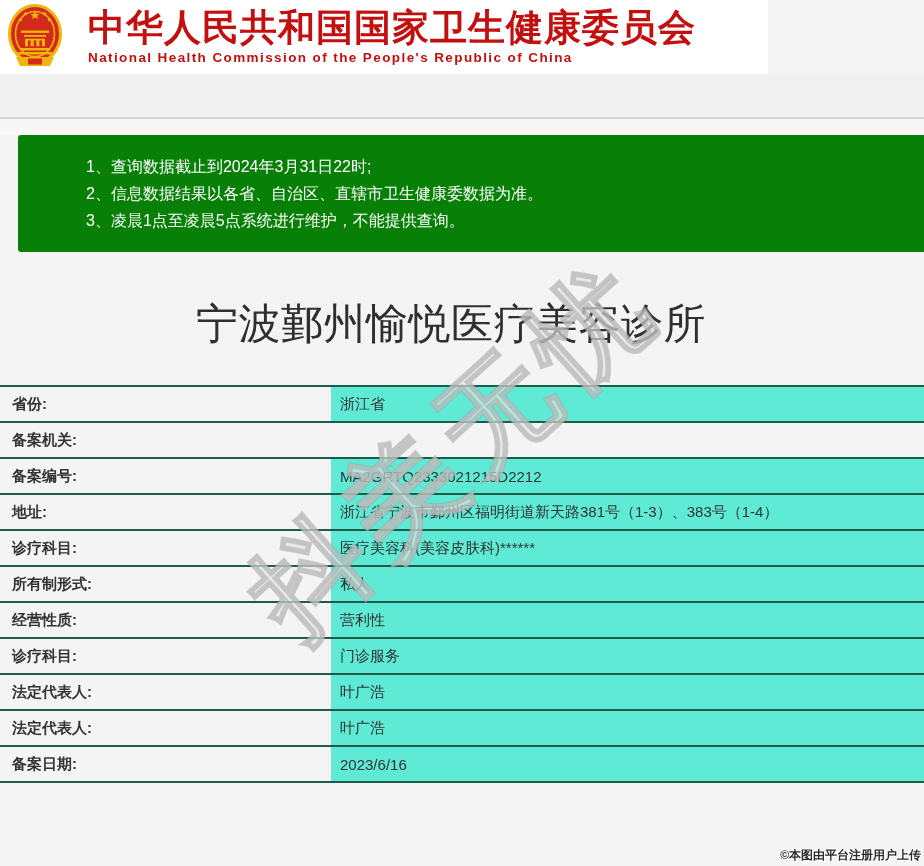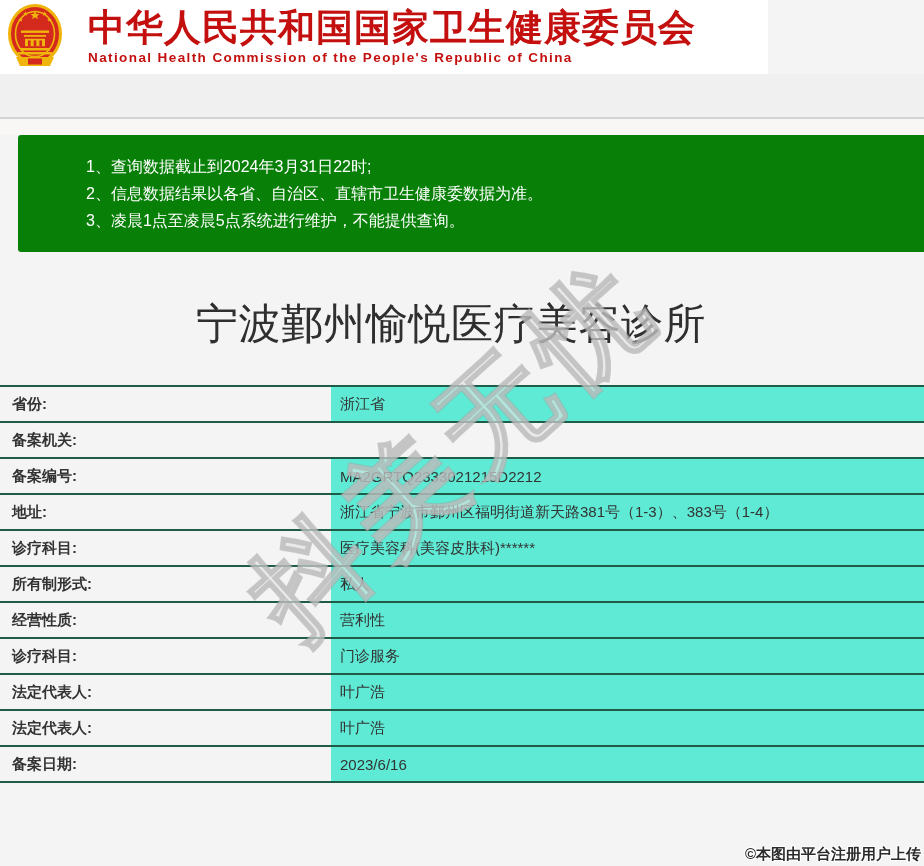--- a/index.html
+++ b/index.html
@@ -82,21 +82,21 @@
     white-space:nowrap;
     color:rgba(255,255,255,0.45);
     -webkit-text-stroke:2px rgba(165,165,165,0.55);
     text-shadow:0 0 1px rgba(160,160,160,0.35);
     pointer-events:none;z-index:5;
   }
 
   
   .copyright{
     position:absolute;right:3px;bottom:2px;z-index:6;
-    font-size:15px;font-weight:bold;color:#2b2b2b;
+    font-size:12px;font-weight:bold;color:#2b2b2b;
     text-shadow:-1px -1px 0 #fff,1px -1px 0 #fff,-1px 1px 0 #fff,1px 1px 0 #fff,0 0 2px #fff;
     white-space:nowrap;
   }
 </style>
 </head>
 <body>
 
 <div class="header">
   <svg class="emblem" width="54" height="66" viewBox="0 0 54 66" aria-hidden="true">
     <defs>

